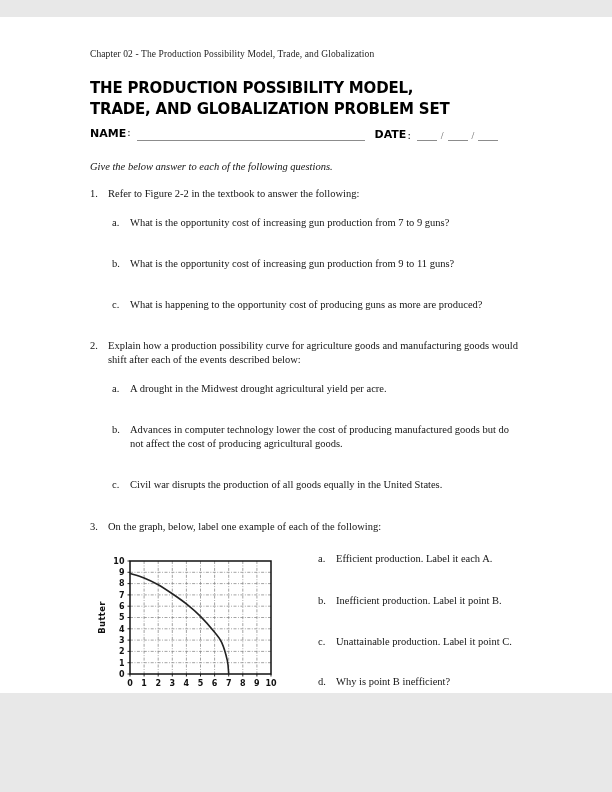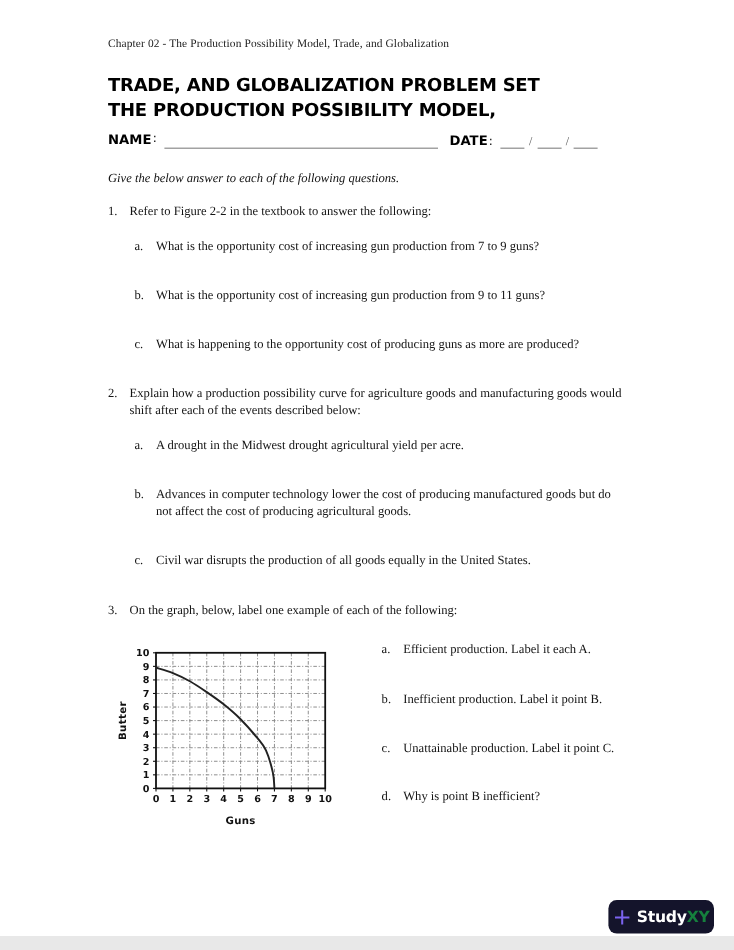--- a/index.html
+++ b/index.html
@@ -1,17 +1,17 @@
 <!DOCTYPE html>
 <html><head>
 <meta charset="utf-8">
 <style>
   html,body { margin:0; padding:0; background:#e8e8e8; }
   .page {
-    position:relative; width:612px; height:780px; margin:0 auto;
+    position:relative; width:612px; height:676px; margin:17px auto;
     background:#ffffff; overflow:hidden;
     font-family:"Liberation Serif", serif; color:#1c1c1c;
   }
   .abs { position:absolute; }
   .header-line {
     left:90px; top:32px; font-size:9.5px; color:#222; letter-spacing:0.1px;
   }
   .doc-title {
     left:90px; top:61px; width:450px;
     font-family:"DejaVu Sans", sans-serif; font-weight:bold;
@@ -46,22 +46,22 @@
   .logo-text { display:flex; letter-spacing:-0.2px; }
 </style>
 </head>
 <body>
 
 <div class="page">
 
   <div class="abs header-line">Chapter 02 - The Production Possibility Model, Trade, and Globalization</div>
 
   <div class="abs doc-title">
+    <div>THE PRODUCTION POSSIBILITY MODEL,</div>
     <div>TRADE, AND GLOBALIZATION PROBLEM SET</div>
-    <div>THE PRODUCTION POSSIBILITY MODEL,</div>
   </div>
 
   <div class="abs name-row">
     <span>NAME</span>
       <span class="lbl-colon">:</span>
     <span class="name-line"></span>
     <span class="date-group">
       <span>DATE</span>
         <span class="lbl-colon">:</span>
       <span class="dseg" style="margin-left:6px"></span>

